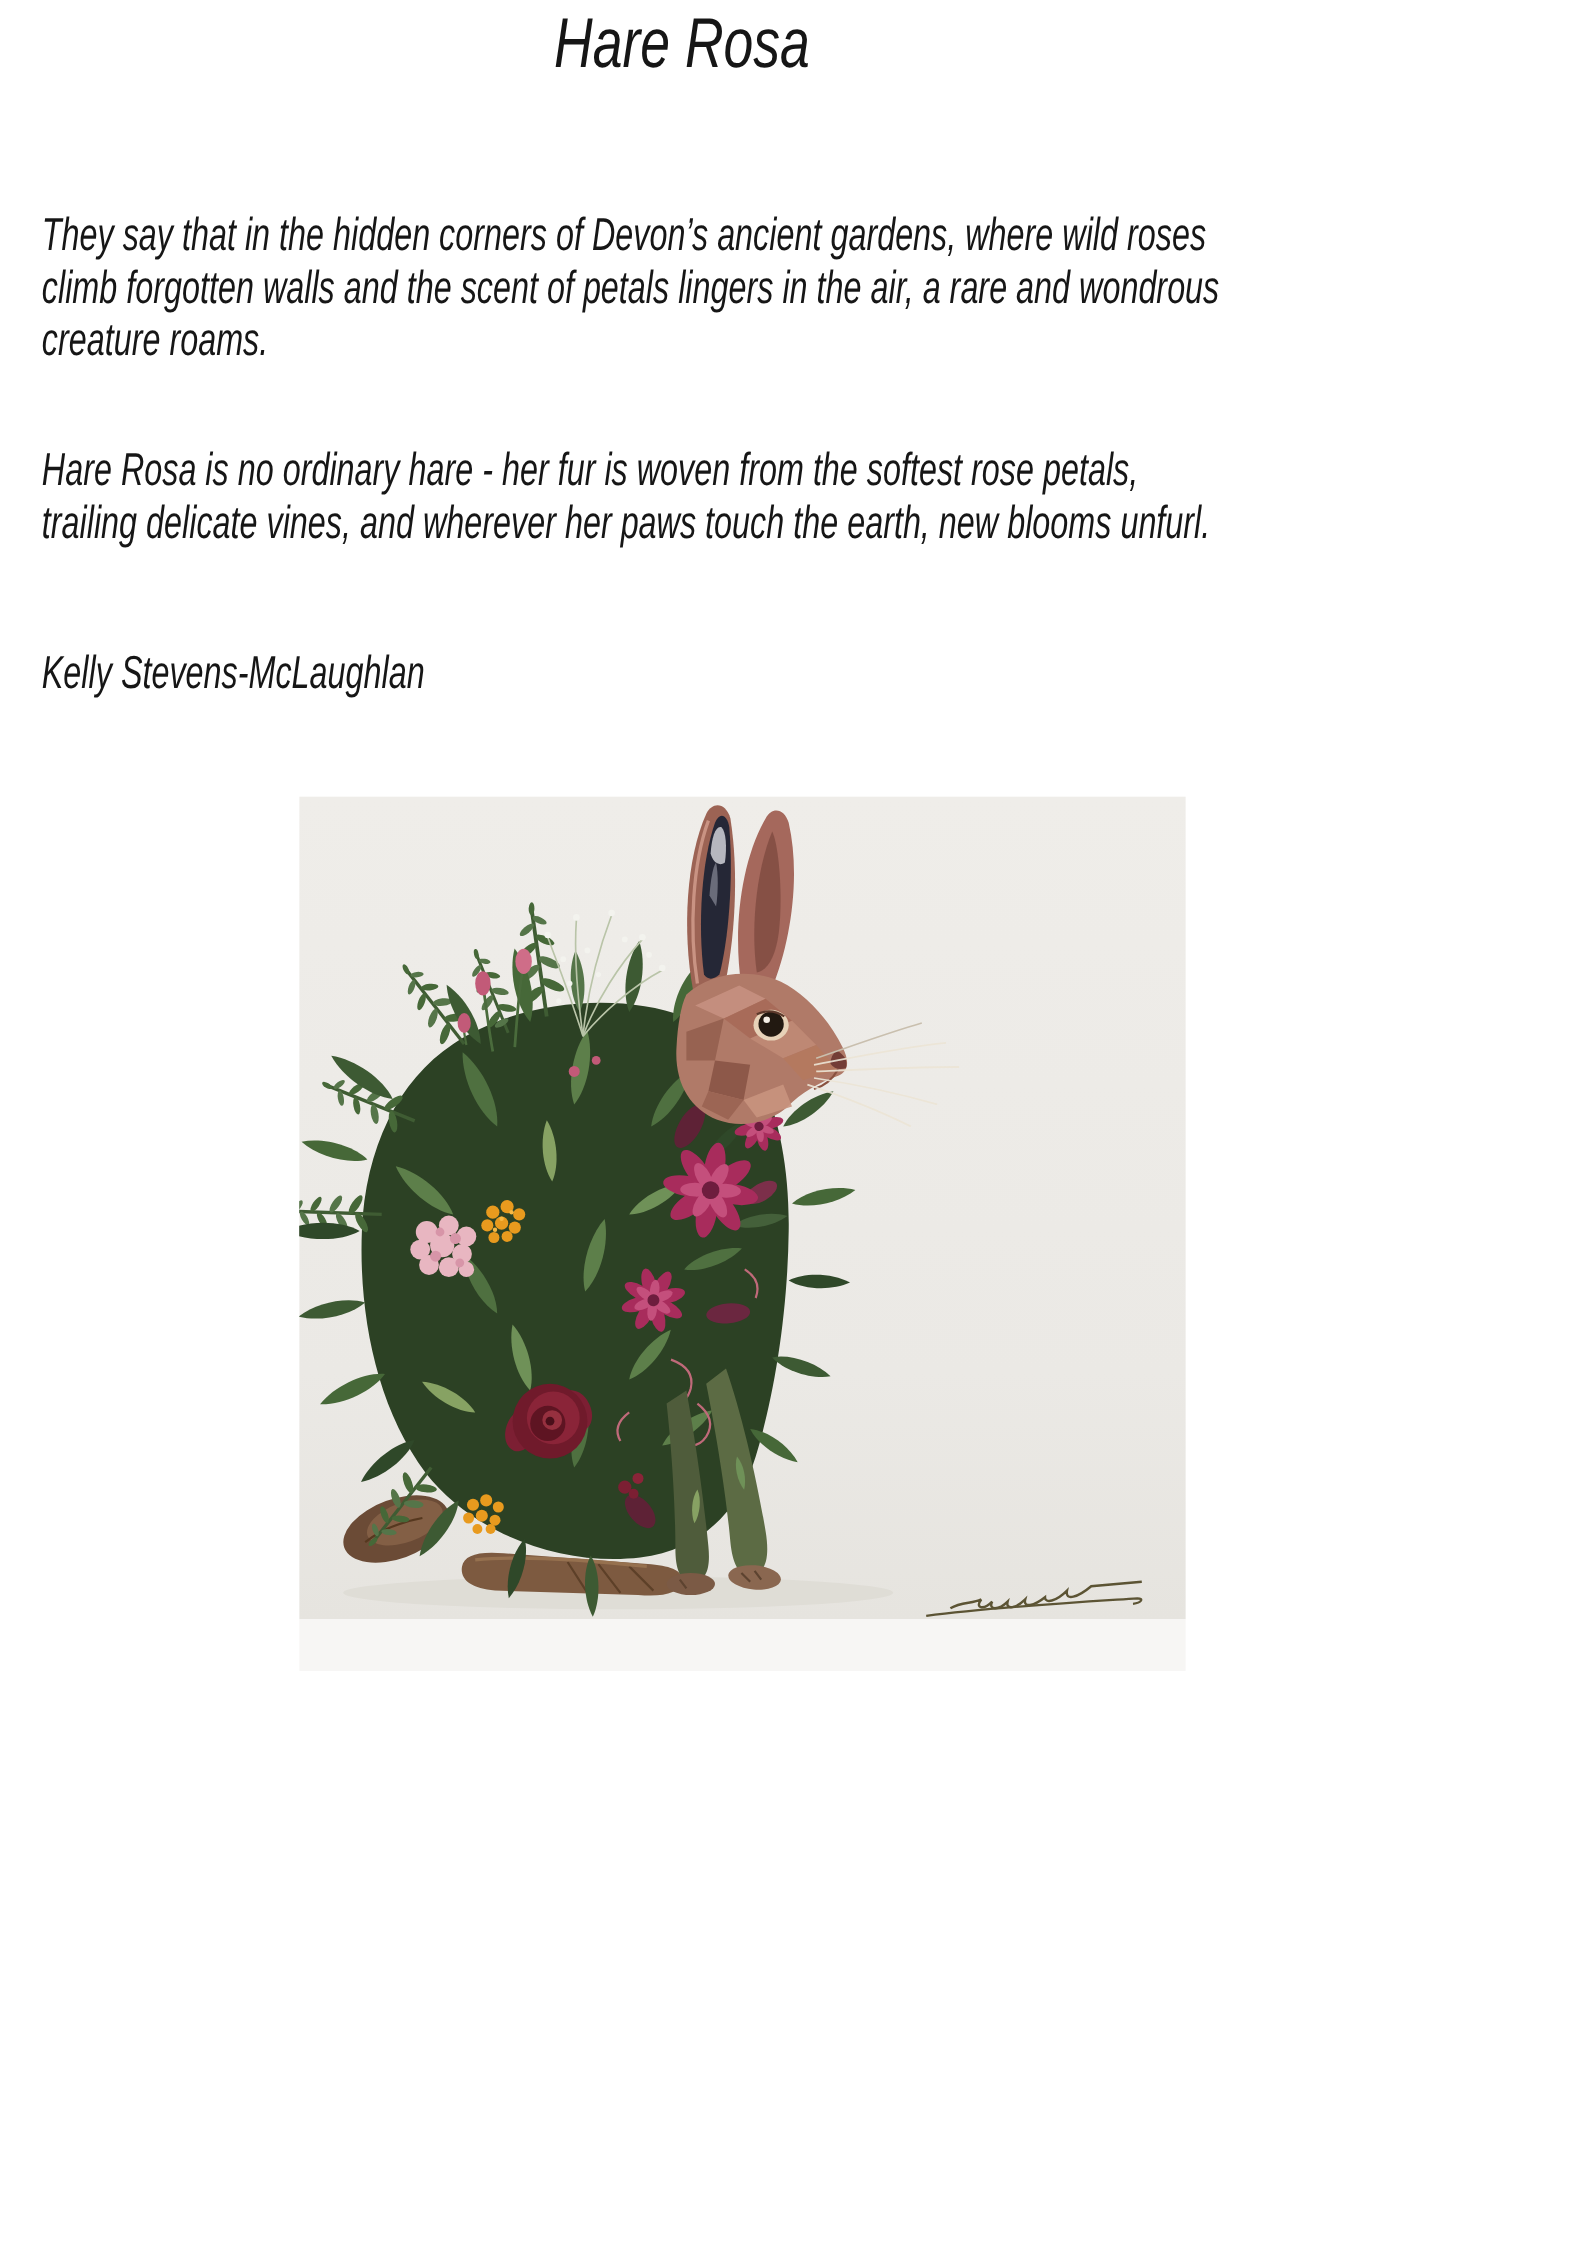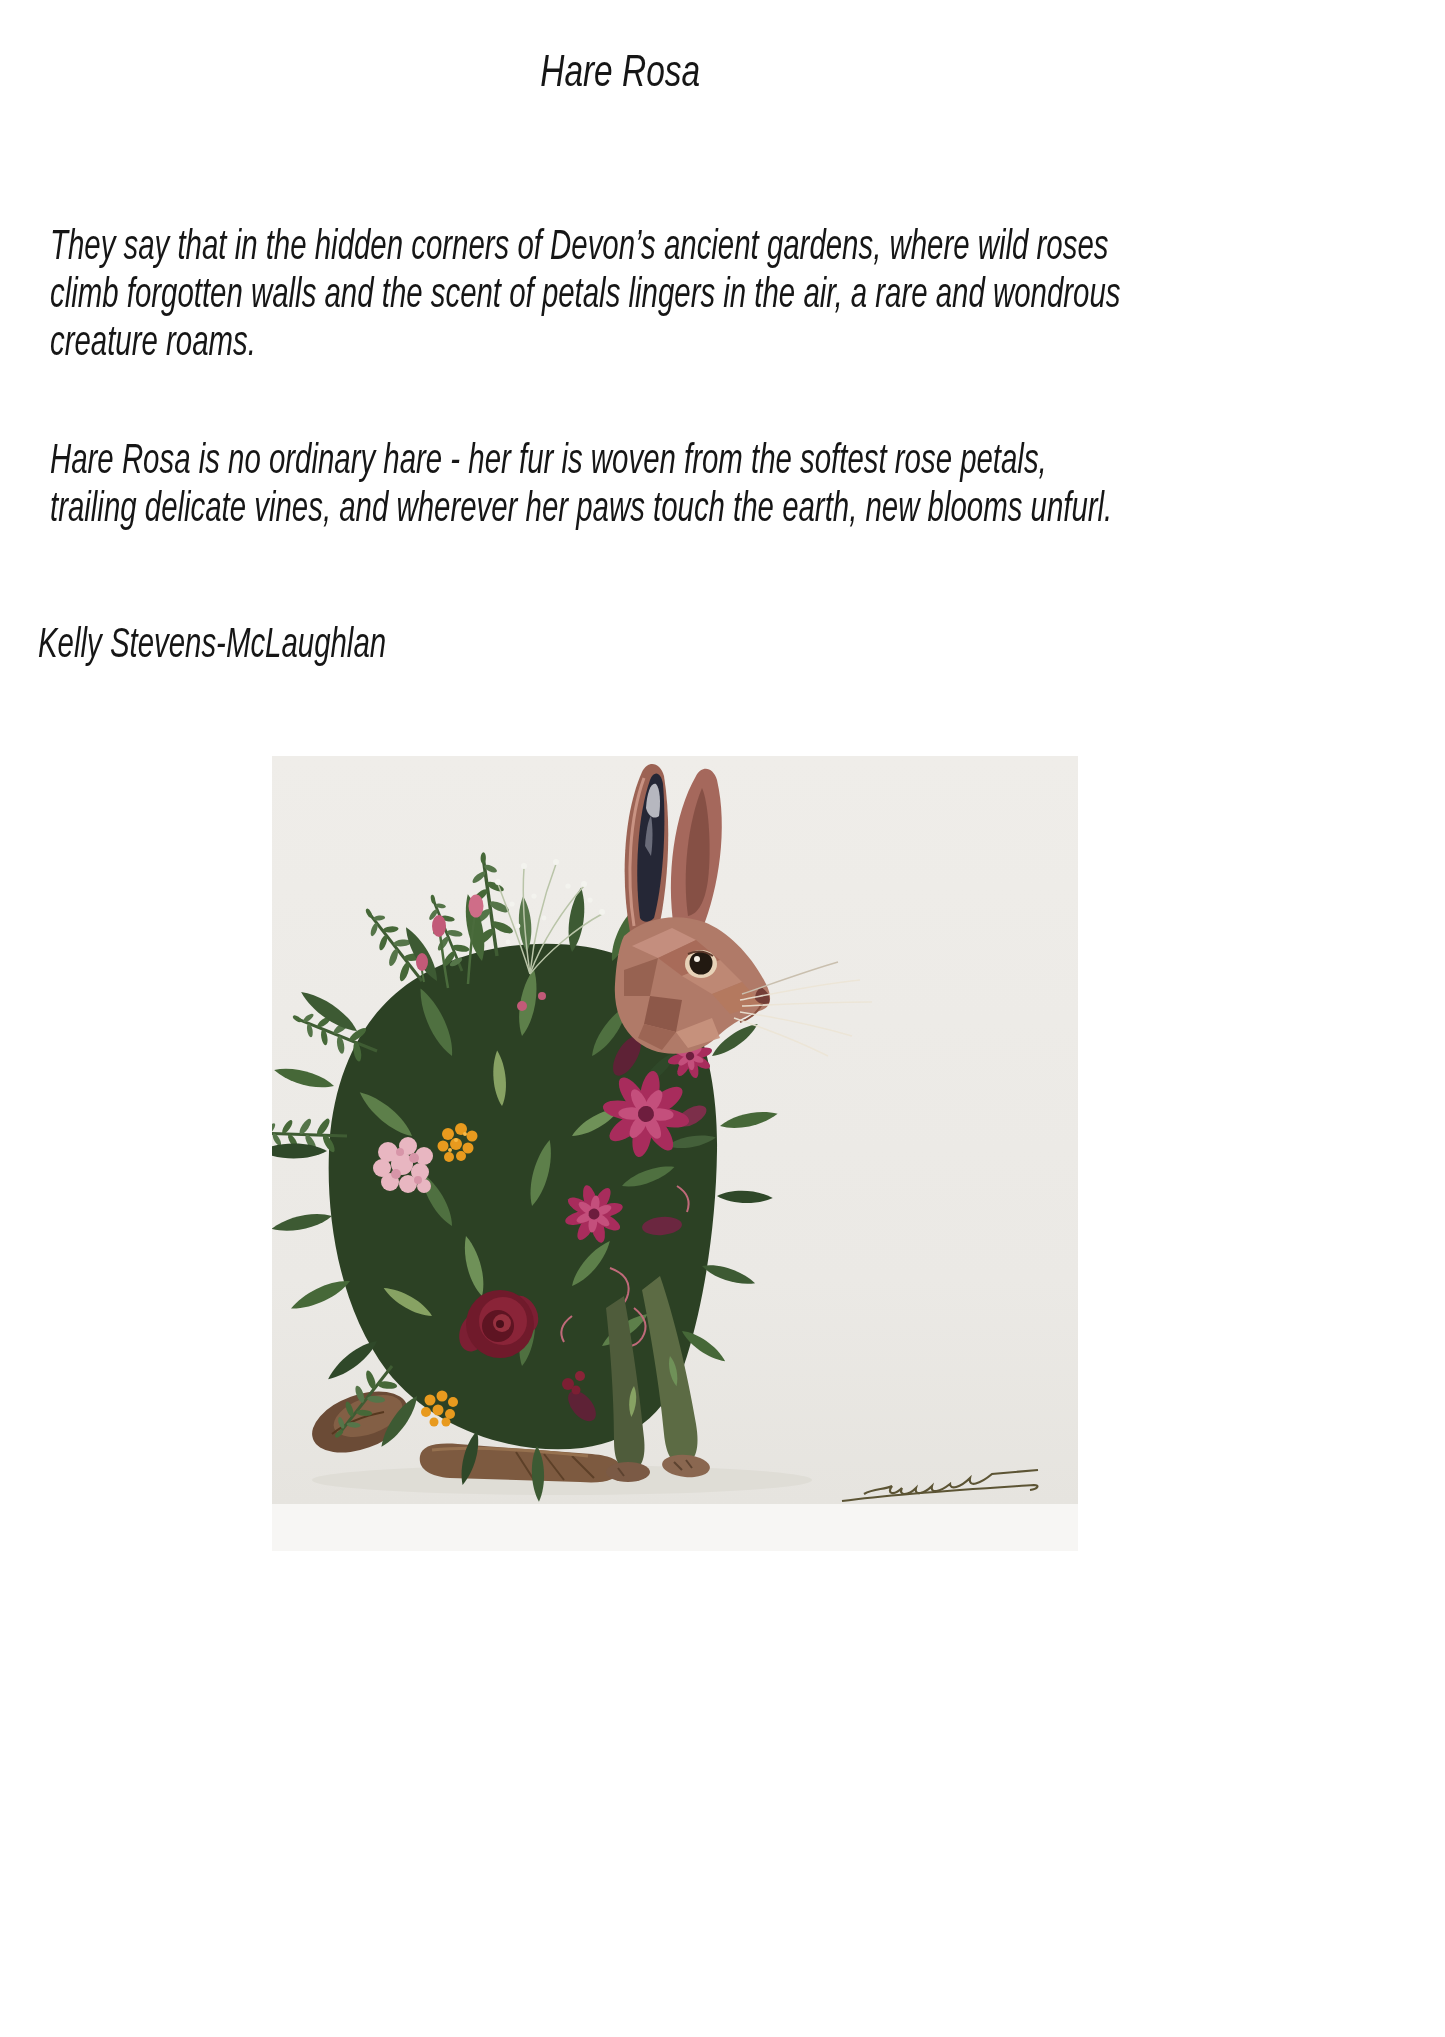--- a/index.html
+++ b/index.html
@@ -6,28 +6,28 @@
   .page {
     position:relative;
     width:1445px; height:2037px;
     background:#ffffff;
     overflow:hidden;
     font-family:"Liberation Sans", sans-serif;
     font-style:italic;
     color:#161616;
   }
   .title {
-    margin:0; padding-top:36px;
+    margin:0; padding-top:4px;
     width:1240px;
     text-align:center;
-    font-size:44px; font-weight:400; line-height:70px;
+    font-size:64px; font-weight:400; line-height:70px;
     white-space:nowrap;
   }
   .title-inner { display:inline-block; transform:scaleX(0.76); transform-origin:50% 50%; }
-  .story { margin:115px 0 0 50px; }
+  .story { margin:115px 0 0 38px; }
   .para { margin:0 0 70px 0; }
   .line {
     display:block;
     font-size:42px; line-height:48px;
     white-space:nowrap;
     transform:scaleX(0.70);
     transform-origin:0 0;
   }
   .author { margin:88px 0 0 38px; }
   .artwork { margin:89px 0 0 272px; width:806px; height:795px; padding:0; }

